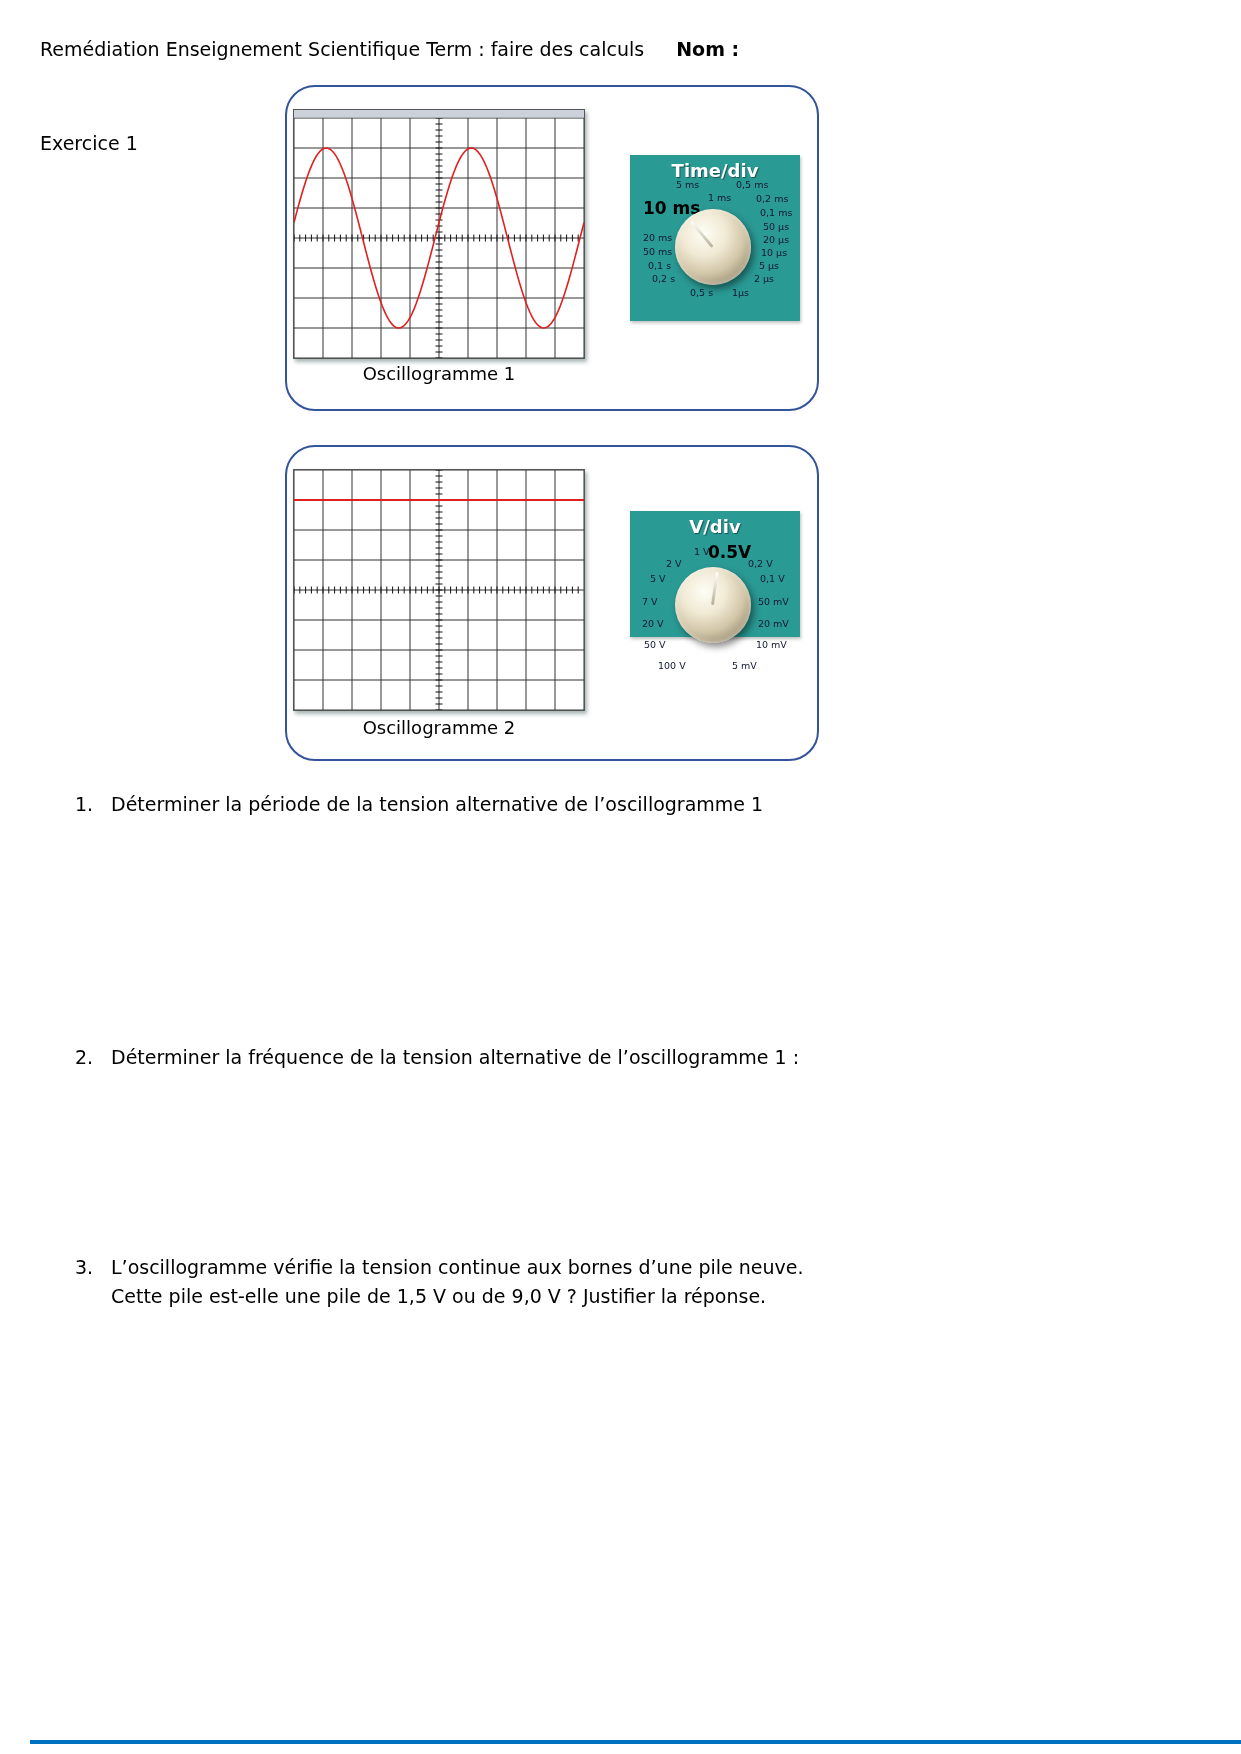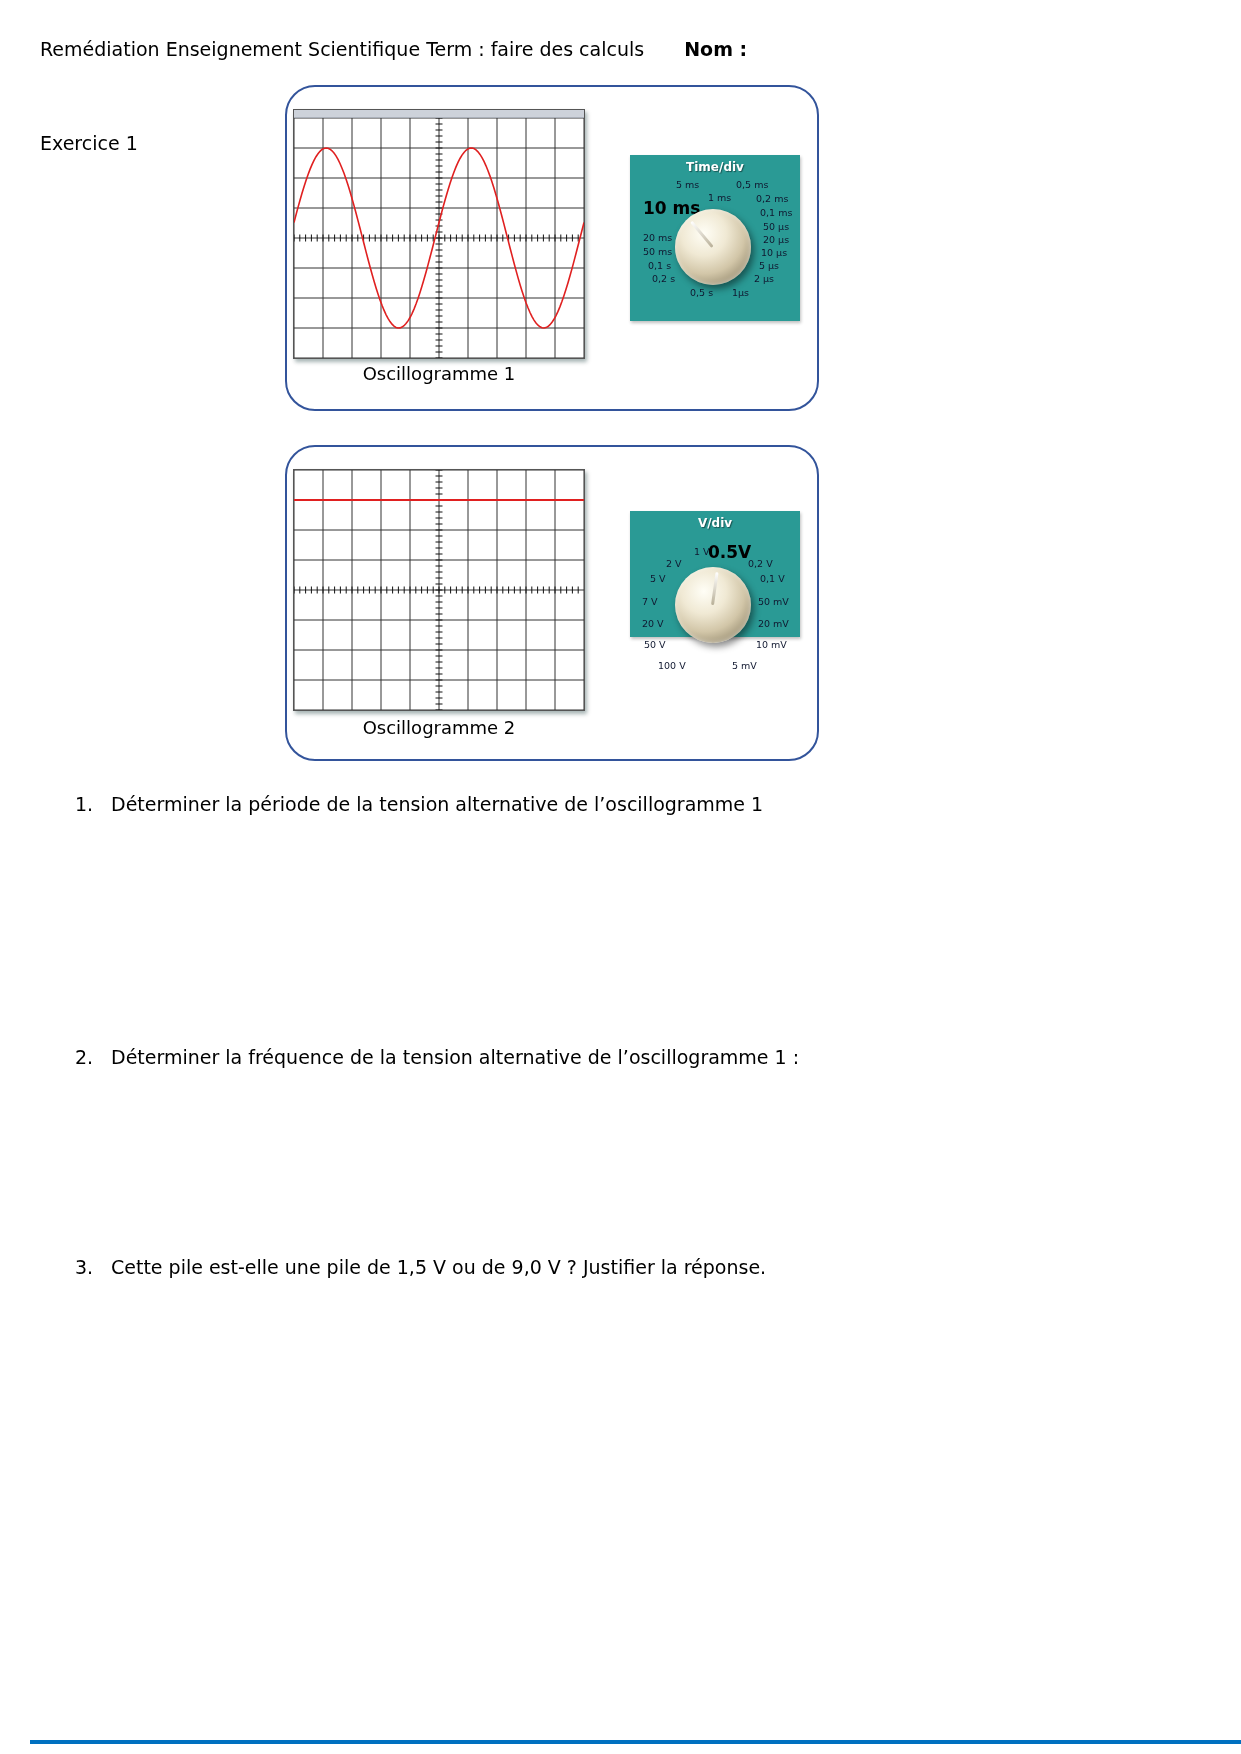--- a/index.html
+++ b/index.html
@@ -2,21 +2,21 @@
 <html><head>
 <meta charset="utf-8">
 <style>
   html,body{margin:0;padding:0;background:#fff;}
   .page{
     position:relative;width:1241px;height:1754px;background:#ffffff;
     font-family:"DejaVu Sans","Liberation Sans",sans-serif;color:#000;
     overflow:hidden;
   }
   .header{position:absolute;left:40px;top:38px;font-size:19px;white-space:nowrap;}
-  .header .nom{font-weight:bold;margin-left:34px;}
+  .header .nom{font-weight:bold;margin-left:26px;}
   .exercise{position:absolute;left:40px;top:84px;font-size:19px;margin-top:48px;}
 
   .fig-box{
     position:absolute;left:285px;width:530px;
     border:2px solid #33549b;border-radius:30px;background:#fff;
   }
   #box1{top:85px;height:322px;}
   #box2{top:445px;height:312px;}
 
   .screen{
@@ -36,21 +36,21 @@
   #box2 .caption{top:270px;}
 
   .knob-panel{
     position:absolute;left:343px;width:170px;background:#2a9a95;
     box-shadow:1px 2px 3px rgba(0,0,0,0.25);
   }
   #panel1{top:68px;height:166px;}
   #panel2{top:64px;height:126px;}
   .knob-title{
     position:absolute;left:0;top:5px;width:100%;text-align:center;
-    color:#ffffff;font-weight:bold;font-size:12px;
+    color:#ffffff;font-weight:bold;font-size:18px;
     text-shadow:1px 1px 1px rgba(0,0,0,0.45);
   }
   .kl{
     position:absolute;font-size:9.5px;color:#101830;white-space:nowrap;
     line-height:1;
   }
   .ksel{
     position:absolute;font-size:17px;font-weight:bold;color:#000;
     white-space:nowrap;line-height:1;
   }
@@ -394,19 +394,20 @@
   </div>
 
   <div class="question" id="q2">
     <span class="qnum">2.</span>
     <span class="qtext">Déterminer la fréquence de la tension alternative de l’oscillogramme 1 :</span>
   </div>
 
   <div class="question" id="q3">
     <span class="qnum">3.</span>
     <span class="qtext">
+      <span class="qline">L’oscillogramme vérifie la tension continue aux bornes d’une pile neuve.</span>
       <span class="qline">Cette pile est-elle une pile de 1,5 V ou de 9,0 V ? Justifier la réponse.</span>
     </span>
   </div>
 
   <div class="bottom-rule"></div>
 
 </div>
 
 </body></html>

